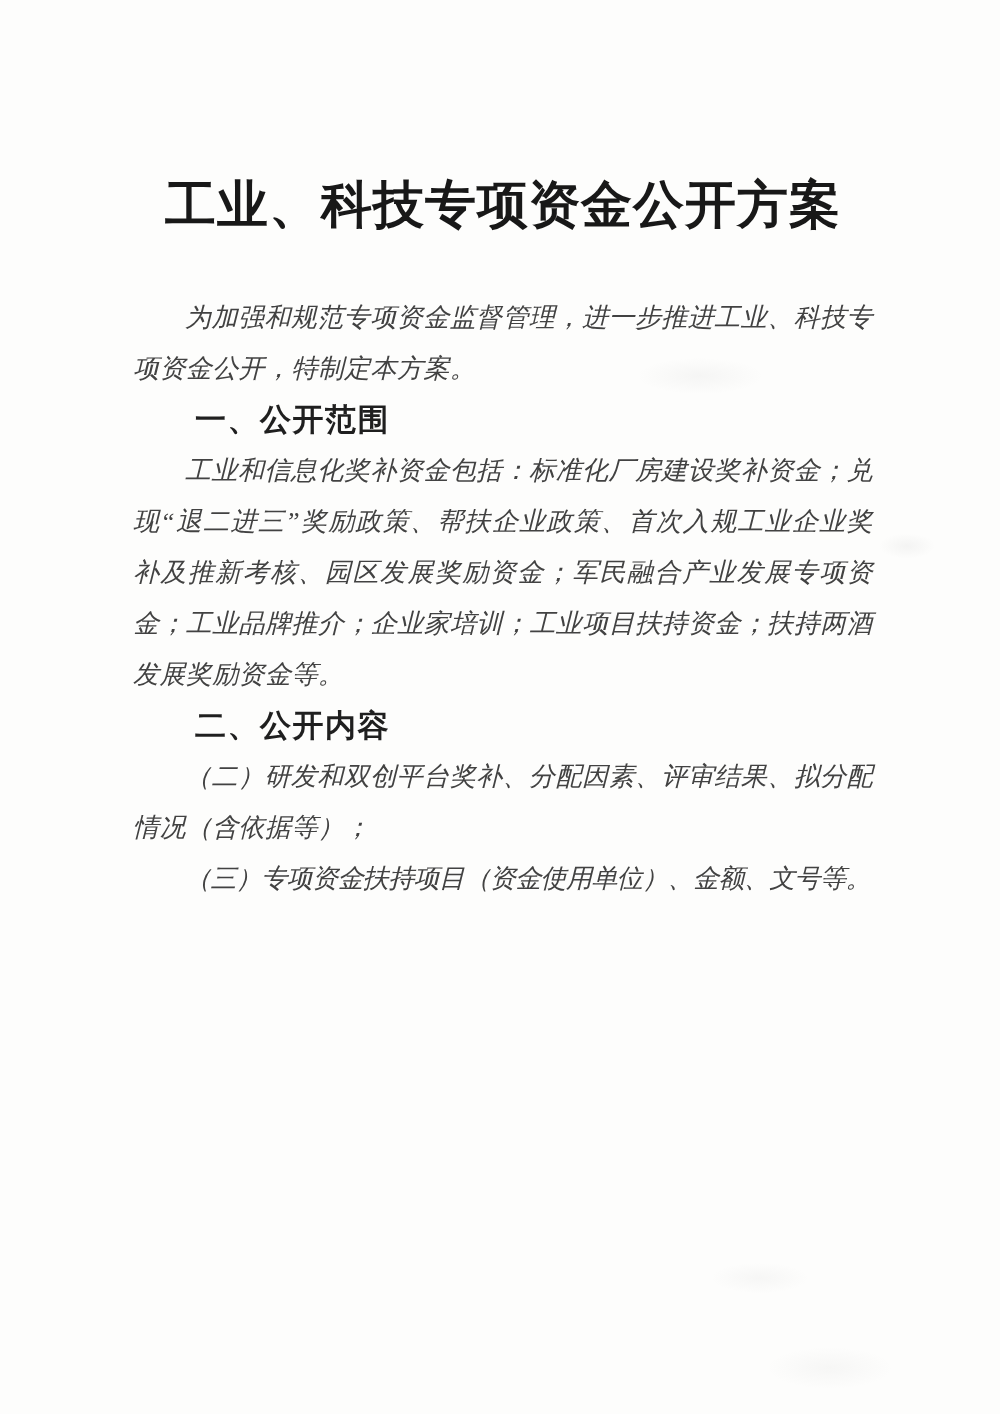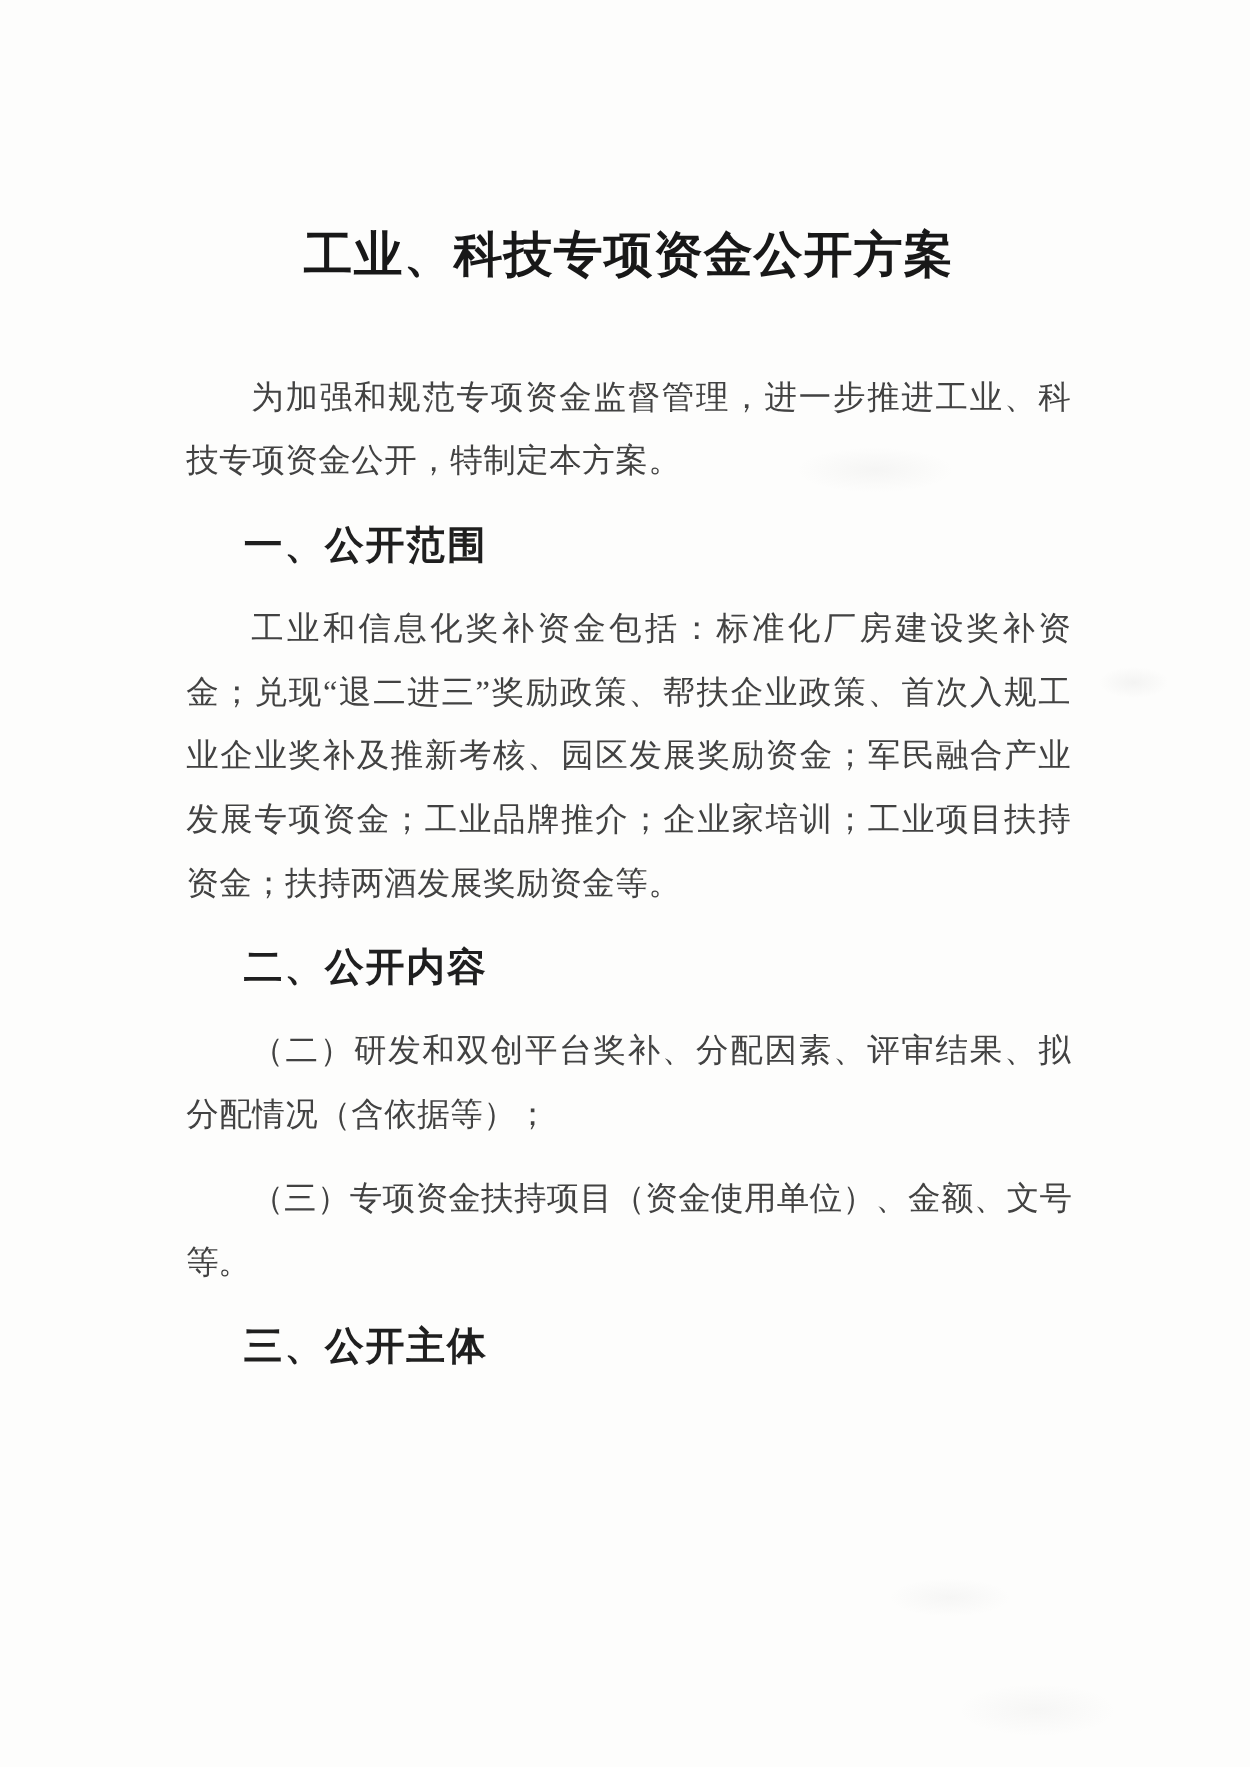--- a/index.html
+++ b/index.html
@@ -19,38 +19,39 @@
     overflow: hidden;
     background:
       radial-gradient(ellipse 90px 26px at 700px 376px, rgba(120,120,120,0.06), rgba(120,120,120,0) 70%),
       radial-gradient(ellipse 40px 18px at 907px 546px, rgba(120,120,120,0.07), rgba(120,120,120,0) 70%),
       radial-gradient(ellipse 70px 22px at 760px 1278px, rgba(120,120,120,0.05), rgba(120,120,120,0) 70%),
       radial-gradient(ellipse 90px 30px at 830px 1368px, rgba(120,120,120,0.05), rgba(120,120,120,0) 70%),
       #fdfdfc;
   }
   .doc-title {
     margin: 0 0 62px 0;
-    font-size: 39px;
+    font-size: 51px;
     line-height: 50px;
     font-weight: bold;
     text-align: center;
     letter-spacing: 1px;
     color: #181818;
     font-family: "Liberation Serif", "DejaVu Serif", serif;
   }
   .para {
-    margin: 16px;
+    margin: 0;
     font-size: 26px;
     line-height: 51px;
     letter-spacing: 0.4px;
     text-align: justify;
     text-justify: inter-ideograph;
     text-indent: 2em;
     line-break: strict;
     color: #424242;
+    font-style: italic;
   }
   .para.tight  { letter-spacing: -0.5px; }
   .para.tight2 { letter-spacing: -0.6px; }
   .heading {
     margin: 0;
     font-size: 31px;
     line-height: 51px;
     font-weight: bold;
     letter-spacing: 1.5px;
     text-indent: 2em;
@@ -72,14 +73,13 @@
   <p class="para">工业和信息化奖补资金包括：标准化厂房建设奖补资金；兑现“退二进三”奖励政策、帮扶企业政策、首次入规工业企业奖补及推新考核、园区发展奖励资金；军民融合产业发展专项资金；工业品牌推介；企业家培训；工业项目扶持资金；扶持两酒发展奖励资金等。</p>
 
 
   <h2 class="heading">二、公开内容</h2>
 
 
   <p class="para">（二）研发和双创平台奖补、分配因素、评审结果、拟分配情况（含依据等）；</p>
 
   <p class="para tight2">（三）专项资金扶持项目（资金使用单位）、金额、文号等。</p>
 
-  <h2 class="heading">三、公开主体</h2>
 </div>
 
 </body></html>

